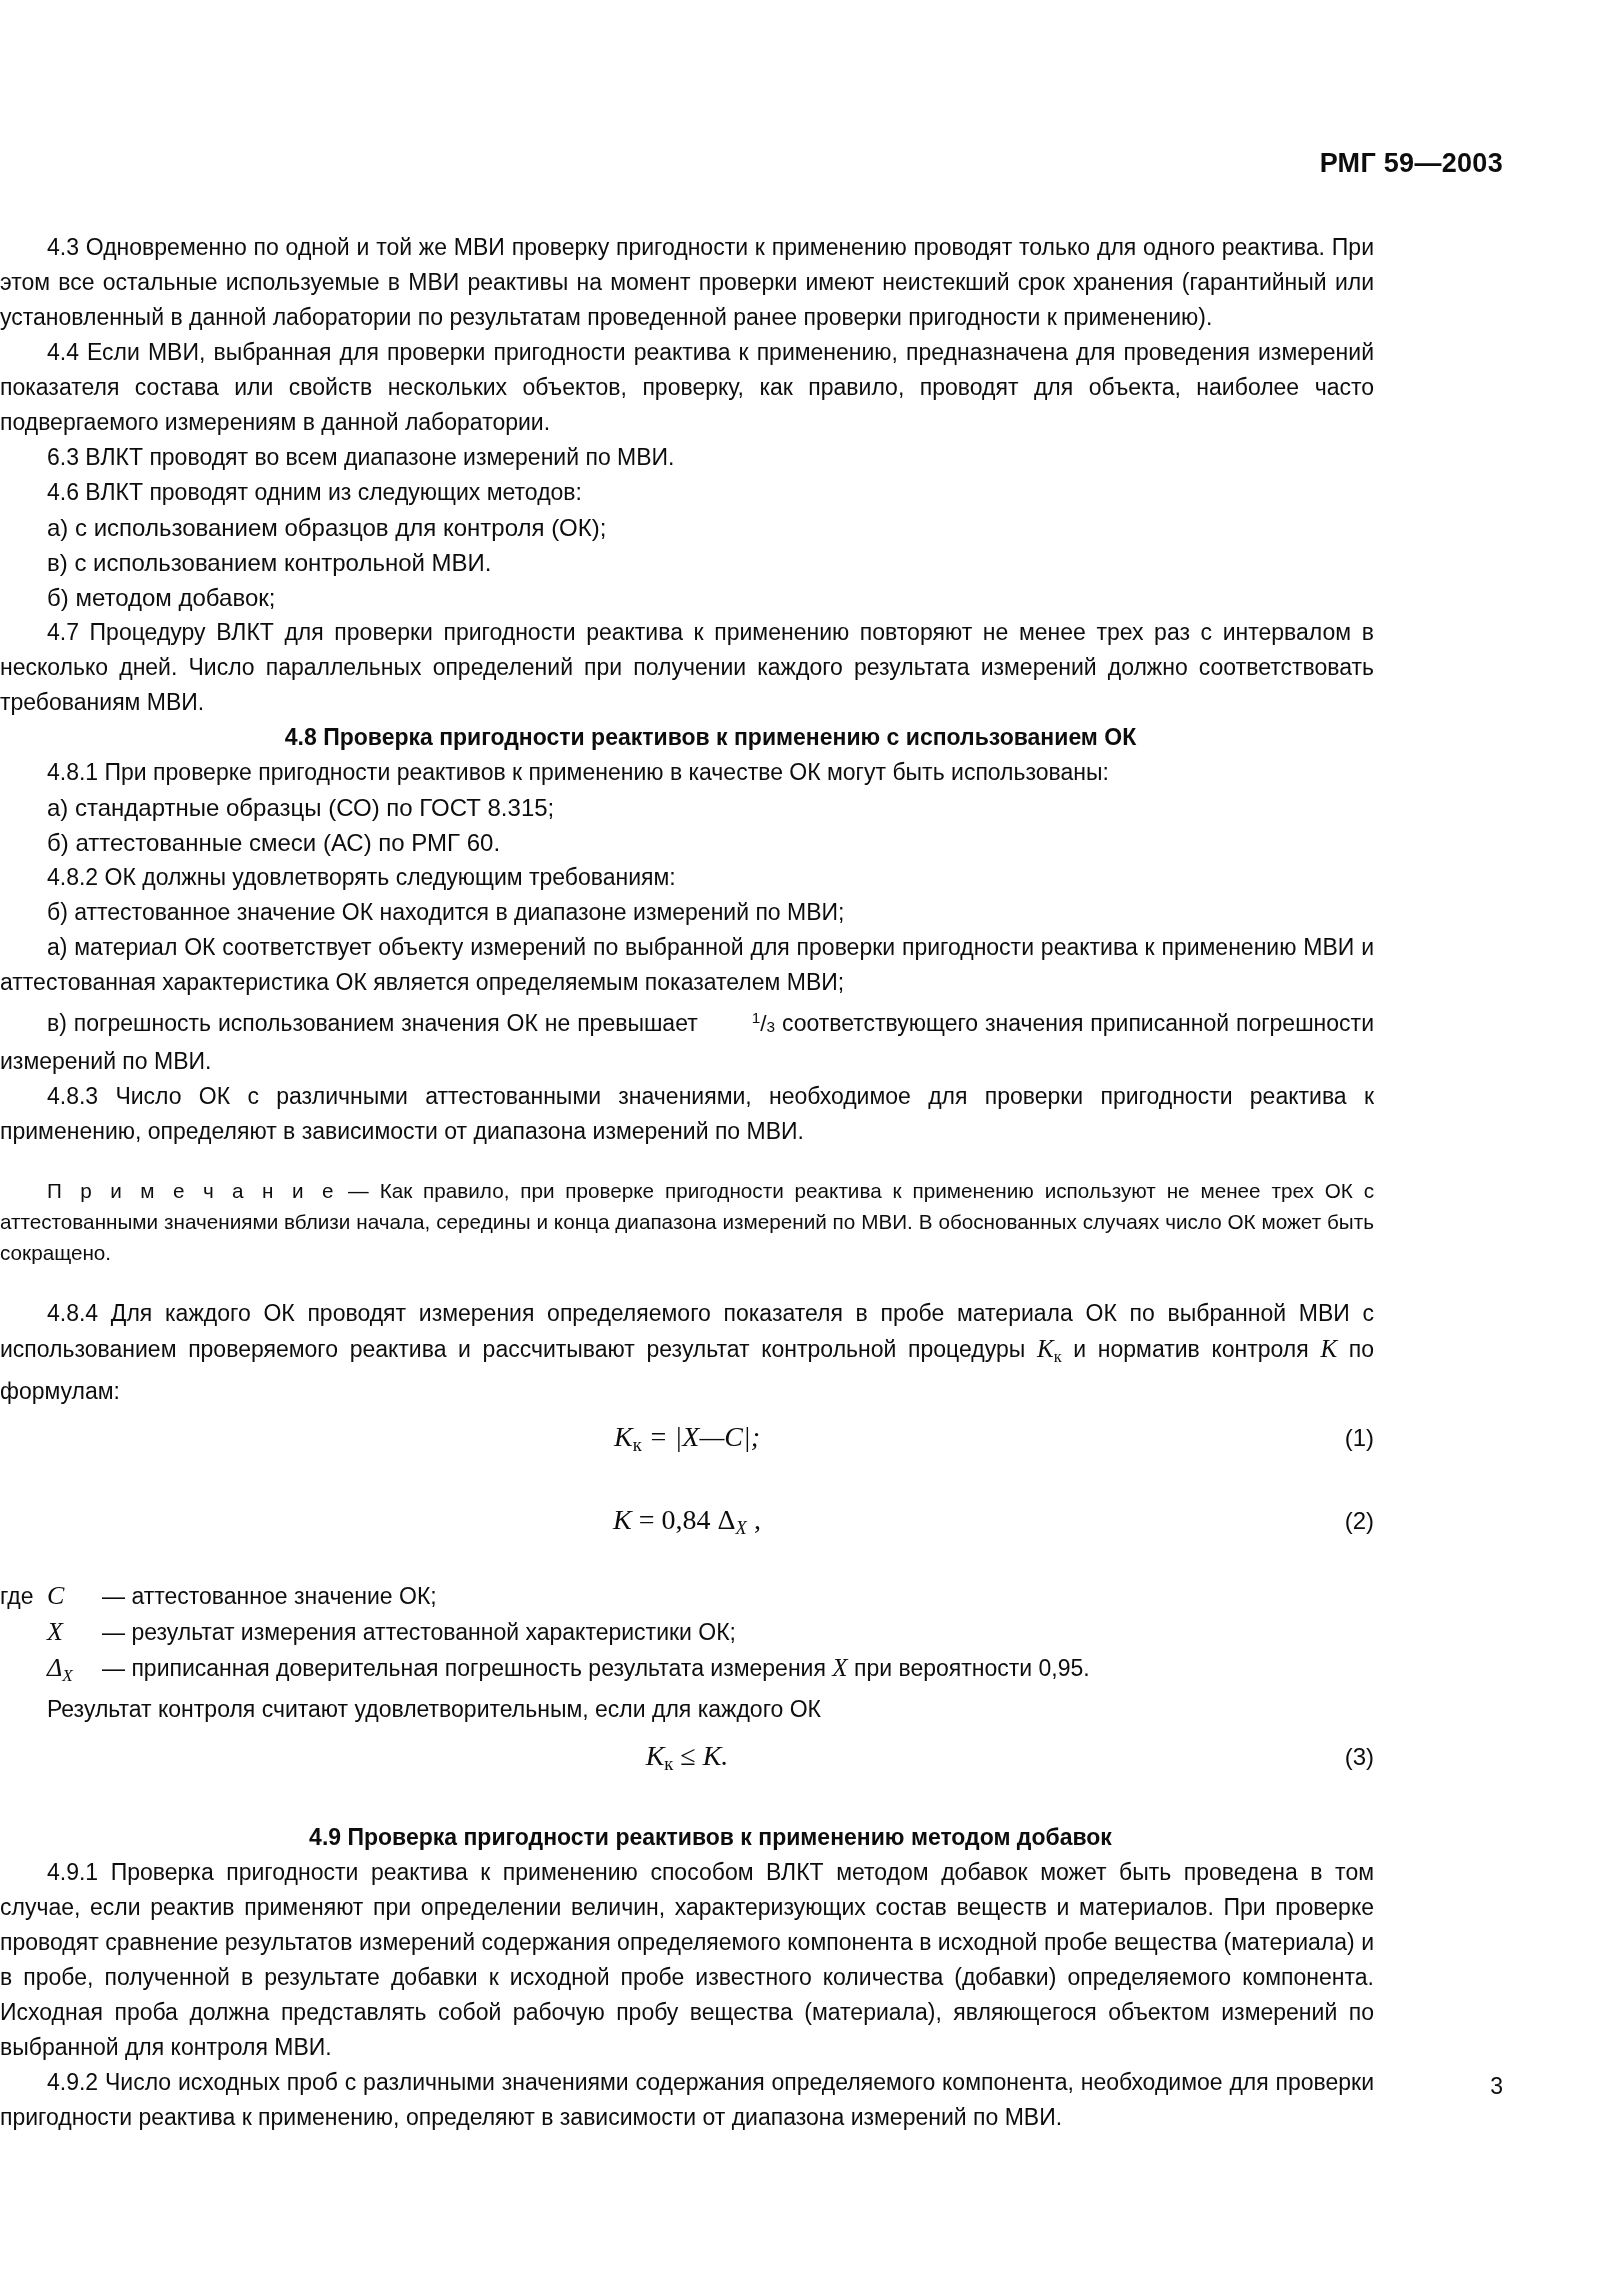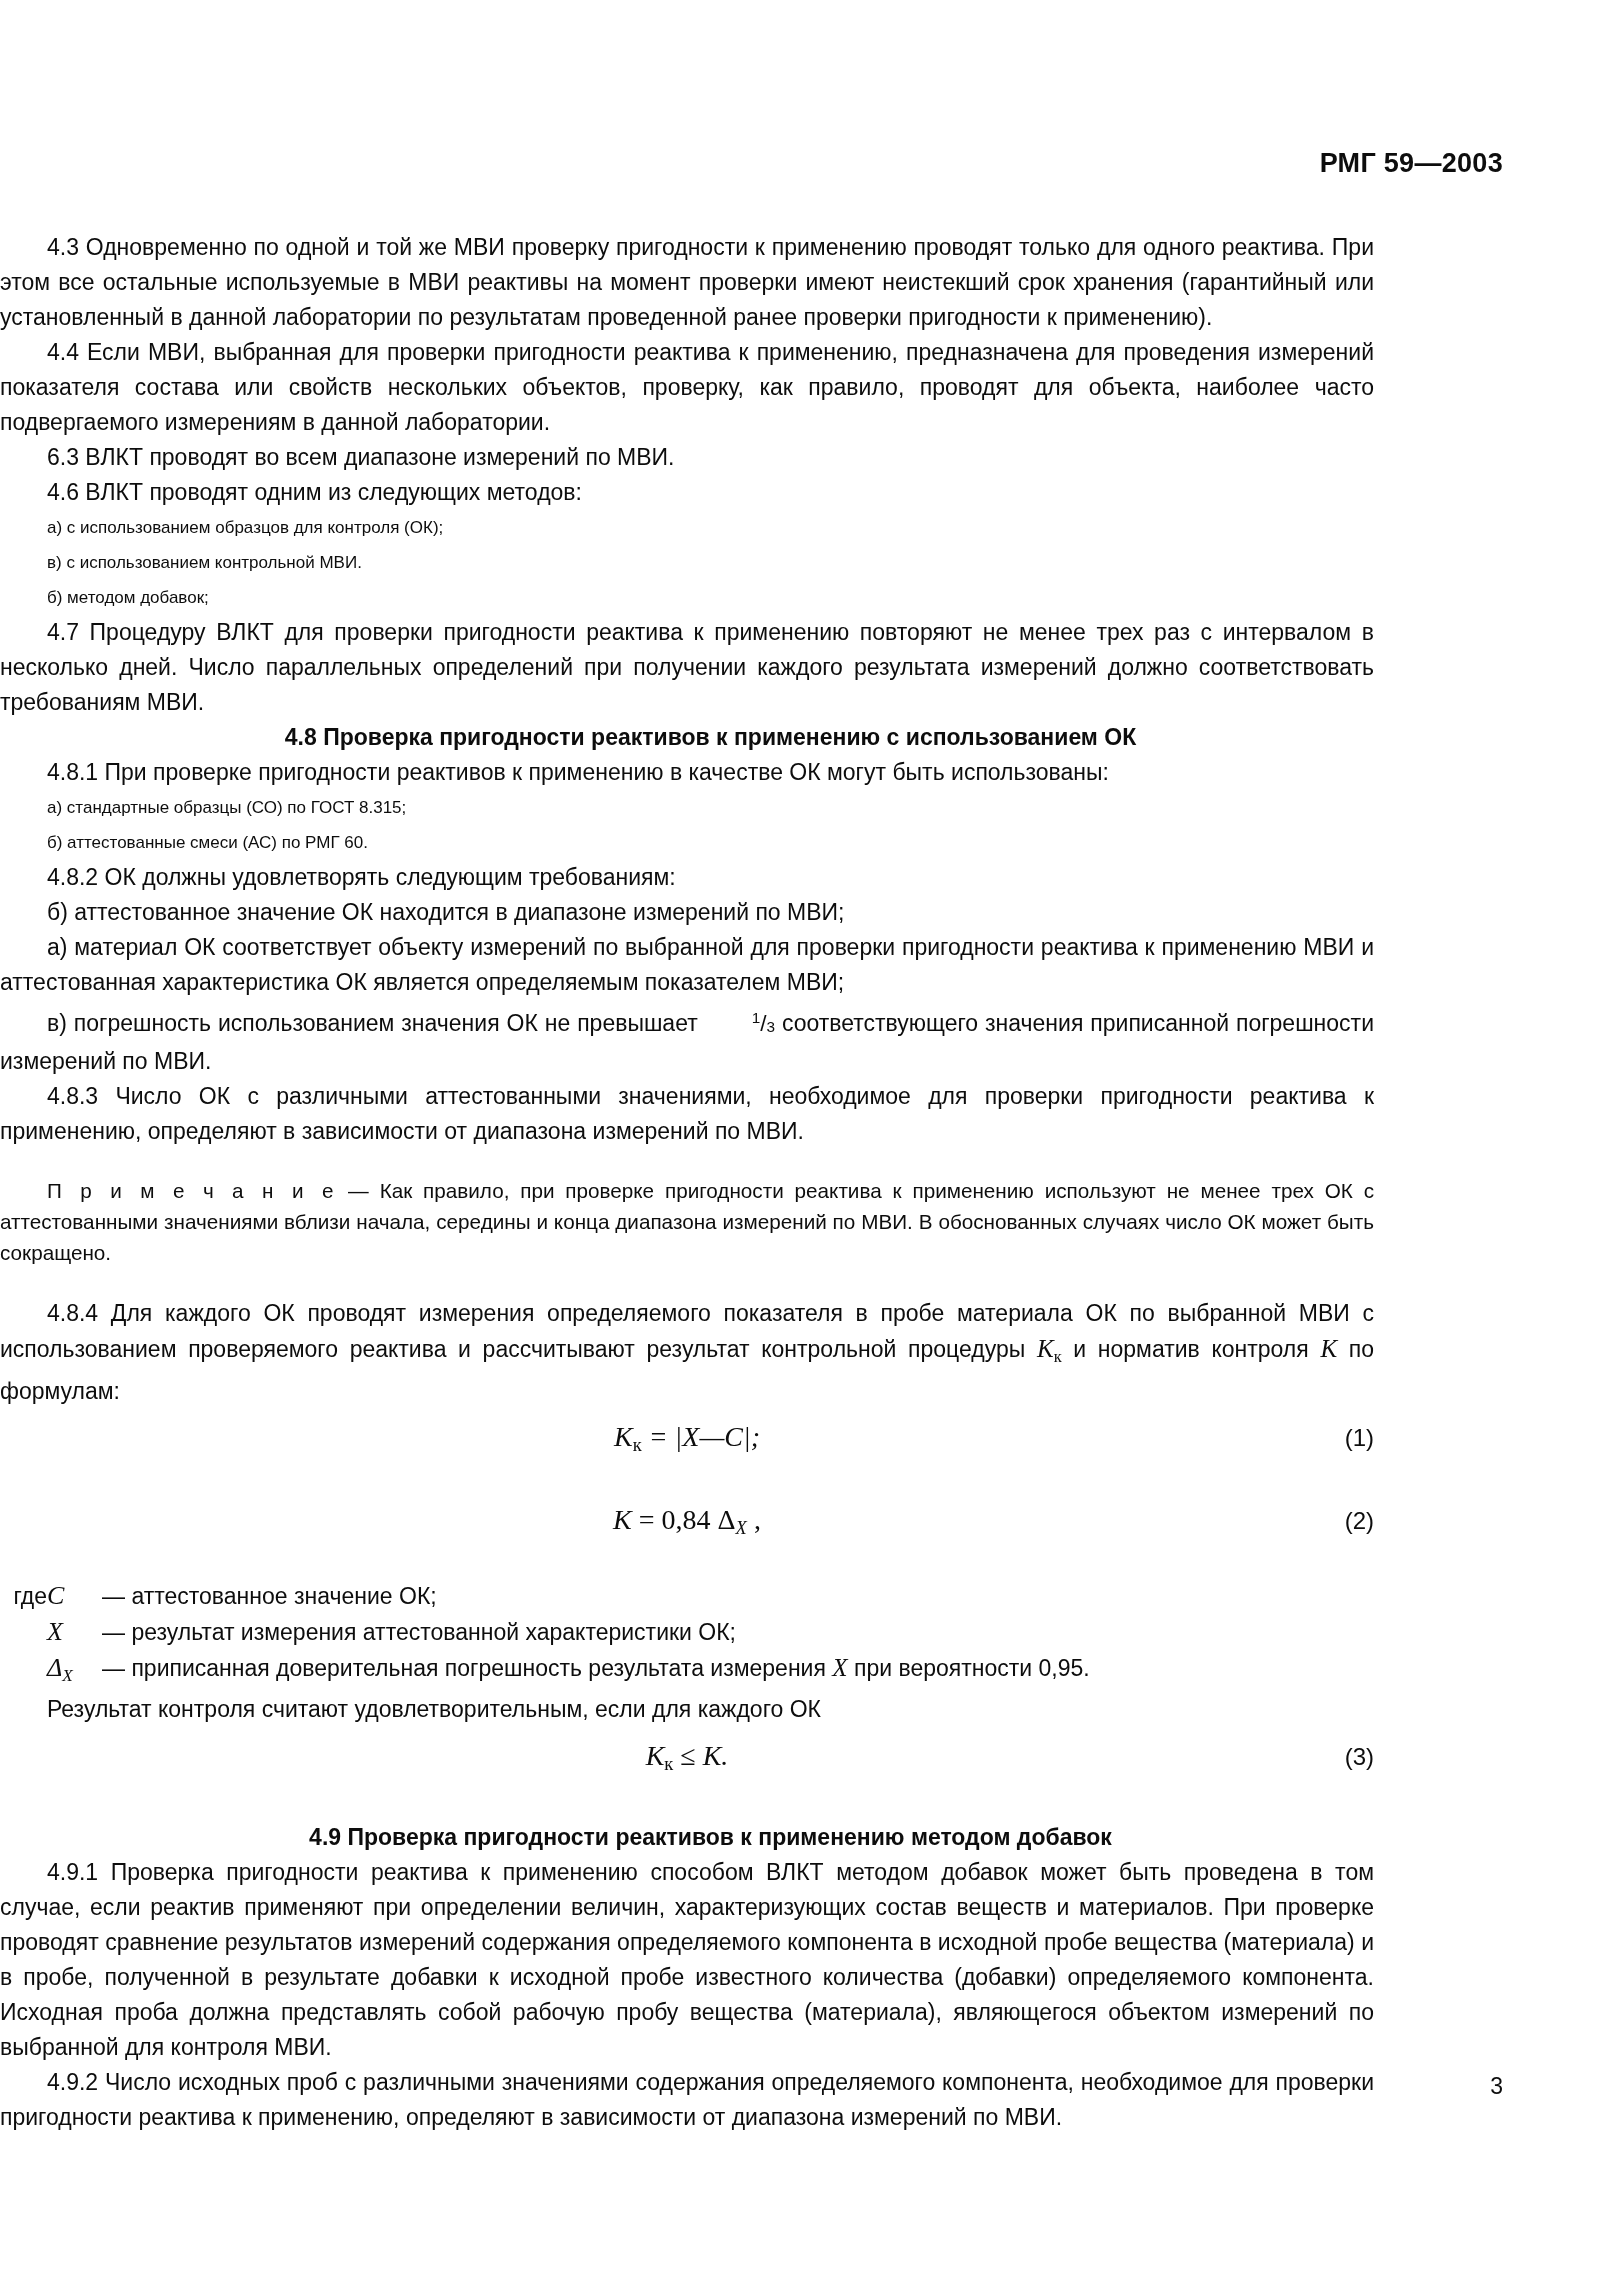--- a/index.html
+++ b/index.html
@@ -51,21 +51,21 @@
     margin: 0;
     font-size: 23px;
     line-height: 35px;
     text-align: justify;
     text-indent: 47px;
     -webkit-hyphens: manual;
     hyphens: manual;
   }
   p.item {
     margin: 0;
-    font-size: 17px;
+    font-size: 24px;
     line-height: 35px;
     text-align: justify;
     text-indent: 47px;
   }
   p.heading {
     margin: 0;
     font-size: 23px;
     line-height: 35px;
     font-weight: bold;
     text-indent: 47px;
@@ -141,21 +141,20 @@
   }
   .def-row {
     display: block;
     font-size: 23px;
     line-height: 35px;
     white-space: nowrap;
   }
   .def-row .lead {
     display: inline-block;
     width: 47px;
-    text-align: right;
   }
   .def-row .sym {
     display: inline-block;
     min-width: 55px;
     font-family: "Liberation Serif", serif;
     font-style: italic;
     font-size: 26px;
   }
 
   

